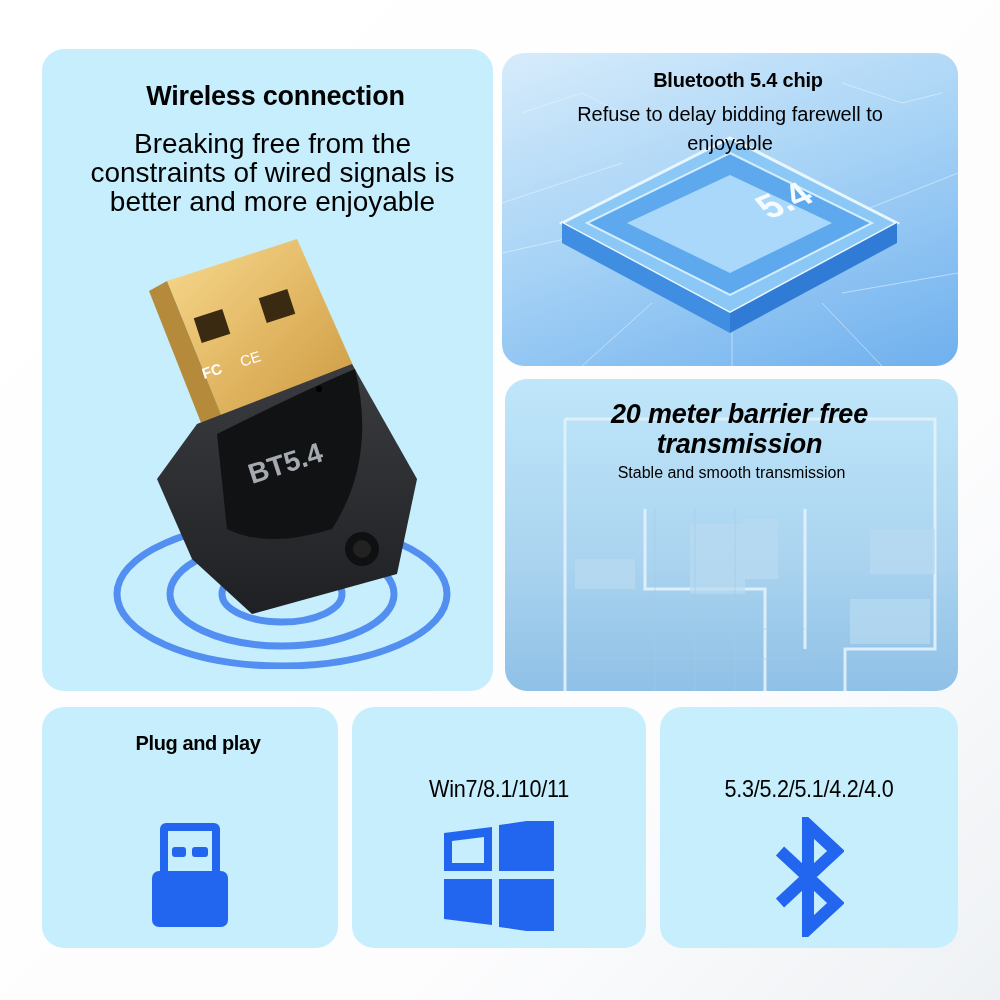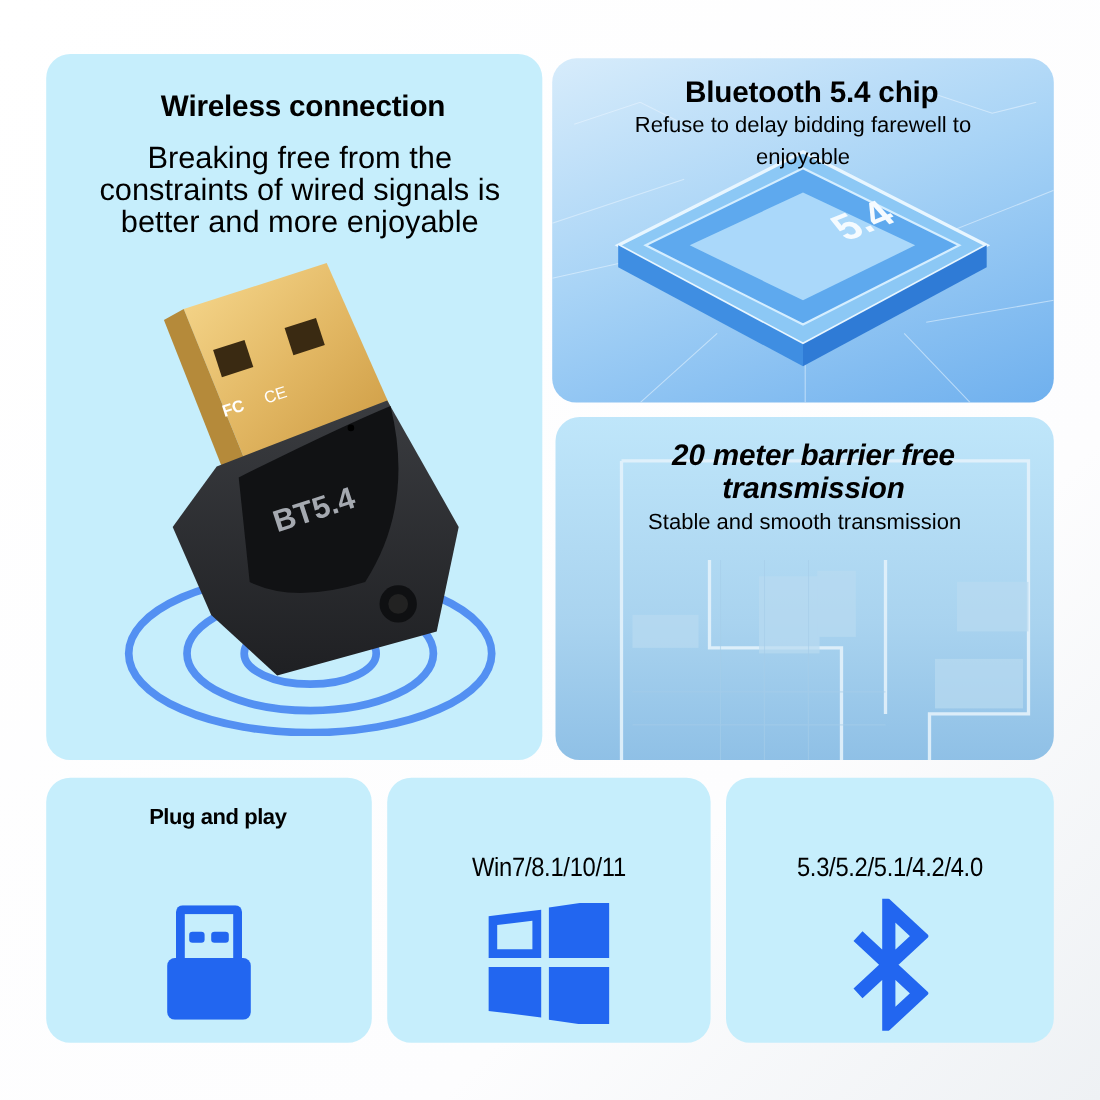--- a/index.html
+++ b/index.html
@@ -30,39 +30,39 @@
     position: absolute; top: 80px; left: 40px; right: 30px;
     font-size: 28px; line-height: 29px;
   }
   #dongle-art { position: absolute; left: 55px; top: 180px; width: 360px; height: 440px; }
 
   
   #p-chip {
     left: 502px; top: 53px; width: 456px; height: 313px;
     background: linear-gradient(160deg, #d7ecfb 0%, #a9d4f6 45%, #6fb0ee 100%);
   }
-  #p-chip .title { position: absolute; top: 16px; left: 0; right: 0; font-size: 27px; z-index: 2; }
+  #p-chip .title { position: absolute; top: 16px; left: 0; right: 0; font-size: 20px; z-index: 2; }
   #p-chip .desc {
     position: absolute; top: 47px; left: 30px; right: 30px;
     font-size: 20px; line-height: 29px; z-index: 2;
   }
   #chip-art { position: absolute; left: 0; top: 0; width: 456px; height: 313px; }
 
   
   #p-range {
     left: 505px; top: 379px; width: 453px; height: 312px;
     background: linear-gradient(180deg, #bfe6fa 0%, #a9d3ef 60%, #8fc0e6 100%);
   }
   #p-range .title {
     position: absolute; top: 20px; left: 60px; right: 60px;
     font-size: 27px; line-height: 30px; z-index: 2; font-style: italic;
   }
   #p-range .desc {
     position: absolute; top: 85px; left: 0; right: 0;
-    font-size: 20px; z-index: 2;
+    font-size: 16px; z-index: 2;
   }
   #house-art { position: absolute; left: 0; top: 0; width: 453px; height: 312px; }
 
   
   .feature { top: 707px; height: 241px; text-decoration: underline; }
   #p-plug { left: 42px; width: 296px; }
   #p-win { left: 352px; width: 294px; }
   #p-bt { left: 660px; width: 298px; }
   .feature .title {
     position: absolute; top: 25px; left: 0; right: 0;

